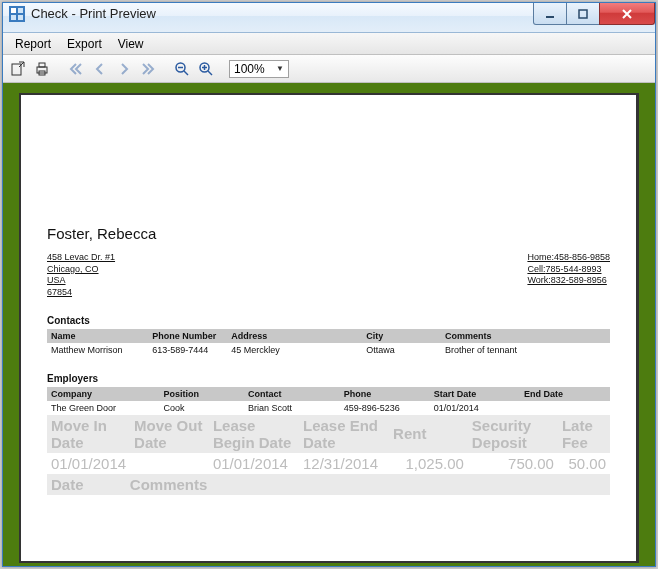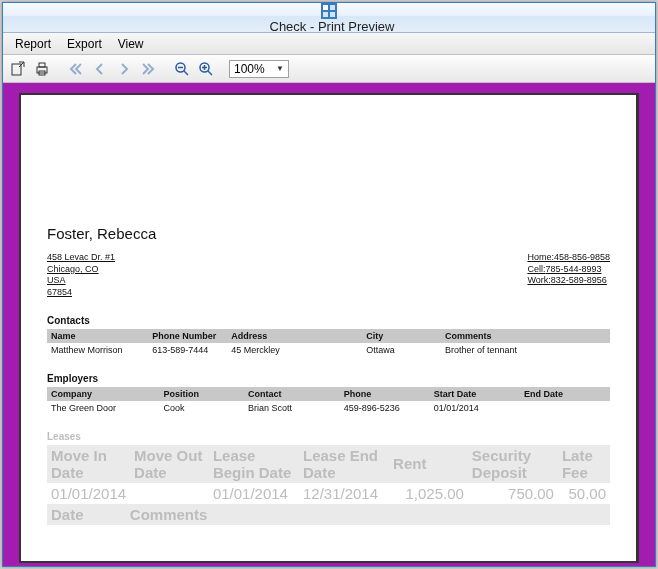--- a/index.html
+++ b/index.html
@@ -1,36 +1,36 @@
 <!DOCTYPE html>
 <html><head>
 <meta charset="utf-8">
 <style>
   * { box-sizing: border-box; margin: 0; padding: 0; }
   html, body { width: 658px; height: 569px; overflow: hidden; font-family: "Segoe UI", Tahoma, sans-serif; background: #d0d0d0; }
   .window { width: 654px; height: 565px; margin: 2px; background: #fff; border: 1px solid #3a7bbf; box-shadow: 0 0 3px rgba(0,0,0,0.3); display: flex; flex-direction: column; }
-  .titlebar { height: 30px; background: linear-gradient(to bottom, #f5faff 0%, #e8f1fb 45%, #d8e8f7 46%, #e3eef9 100%); border-bottom: 1px solid #9ab8d6; display: flex; align-items: center; padding: 0 0 8px 6px; flex-direction: column; }
+  .titlebar { height: 30px; background: linear-gradient(to bottom, #f5faff 0%, #e8f1fb 45%, #d8e8f7 46%, #e3eef9 100%); border-bottom: 1px solid #9ab8d6; display: flex; align-items: center; padding: 0 0 8px 6px; }
   .titlebar .app-icon { width: 16px; height: 16px; margin-right: 6px; display: inline-flex; }
   .titlebar .app-icon svg { width: 16px; height: 16px; }
   .titlebar .title { font-size: 13px; color: #222; flex: 0 0 auto; }
   .titlebar .spacer { flex: 1; }
   .winbtns { display: flex; height: 22px; align-self: flex-start; margin-top: 0; }
   .winbtn { width: 34px; height: 22px; border: 1px solid #5a7ca0; border-top: none; background: linear-gradient(to bottom, #eaf3fc, #c9ddf1); display: flex; align-items: center; justify-content: center; font-size: 12px; margin-left: -1px; }
   .winbtn.min { border-bottom-left-radius: 3px; }
   .winbtn.close { width: 56px; background: linear-gradient(to bottom, #f27d7d 0%, #e25858 45%, #cf3a3a 46%, #d94b4b 100%); border-color: #8a2e2e; border-bottom-right-radius: 3px; color: #fff; font-weight: bold; font-size: 14px;}
   .winbtn svg { width: 12px; height: 12px; }
   .menubar { height: 22px; background: linear-gradient(to bottom, #f7f7f7, #e6e6e6); border-bottom: 1px solid #c0c0c0; display: flex; align-items: center; padding: 0 4px; font-size: 12px; }
   .menuitem { padding: 2px 8px; cursor: default; }
   .toolbar { height: 28px; background: linear-gradient(to bottom, #fdfdfd, #e8e8e8); border-bottom: 1px solid #c0c0c0; display: flex; align-items: center; padding: 0 4px; gap: 2px; }
   .tbtn { width: 22px; height: 22px; display: flex; align-items: center; justify-content: center; border: 1px solid transparent; border-radius: 2px; }
   .tsep { width: 8px; }
   .nav-dis { opacity: 0.45; }
   .zoom-select { height: 18px; border: 1px solid #a0a0a0; background: #fff; display: flex; align-items: center; padding: 0 4px; font-size: 12px; min-width: 60px; justify-content: space-between; }
   .zoom-select .caret { font-size: 8px; margin-left: 6px; color: #333; }
-  .viewport { flex: 1; background: #a21caf; padding: 10px 10px 12px 10px; overflow: hidden; position: relative; display:flex; justify-content:center; }
+  .viewport { flex: 1; background: #4d7c0f; padding: 10px 10px 12px 10px; overflow: hidden; position: relative; display:flex; justify-content:center; }
   .page { width: 620px; height: 470px; background: #fff; border: 2px solid #333; border-right-width: 3px; padding: 20px 26px 0 26px; font-size: 10px; color: #111; overflow: hidden; }
   .tenant-name { font-size: 15px; font-weight: normal; margin-top: 110px; margin-bottom: 10px; }
   .addr-phone { display: flex; justify-content: space-between; font-size: 9px; line-height: 1.3; }
   .addr-phone .left div, .addr-phone .right div { white-space: nowrap; text-decoration: underline; }
   .addr-phone .right { text-align: left; }
   .section-h { font-size: 10px; font-weight: bold; margin-top: 16px; margin-bottom: 3px; }
   table.data { width: 100%; border-collapse: collapse; font-size: 9px; }
   table.data thead th { background: #c8c8c8; font-weight: bold; text-align: left; padding: 2px 4px; }
   table.data tbody td { padding: 2px 4px; vertical-align: top; }
   table.faded { width: 100%; border-collapse: collapse; font-size: 15px; color: #bdbdbd; }
@@ -198,21 +198,20 @@
           <td>The Green Door</td>
           <td>Cook</td>
           <td>Brian Scott</td>
           <td>459-896-5236</td>
           <td>01/01/2014</td>
           <td></td>
         </tr>
           </tbody>
       </table>
 
-      <div class="section-h faded">Leases</div>
       <table class="faded">
         <thead>
             <tr>
           <th style="width:13%">Move In Date</th>
           <th style="width:14%">Move Out Date</th>
           <th style="width:16%">Lease Begin Date</th>
           <th style="width:16%">Lease End Date</th>
           <th style="width:14%" class="num">Rent</th>
           <th style="width:16%" class="num">Security Deposit</th>
           <th class="num">Late Fee</th>

